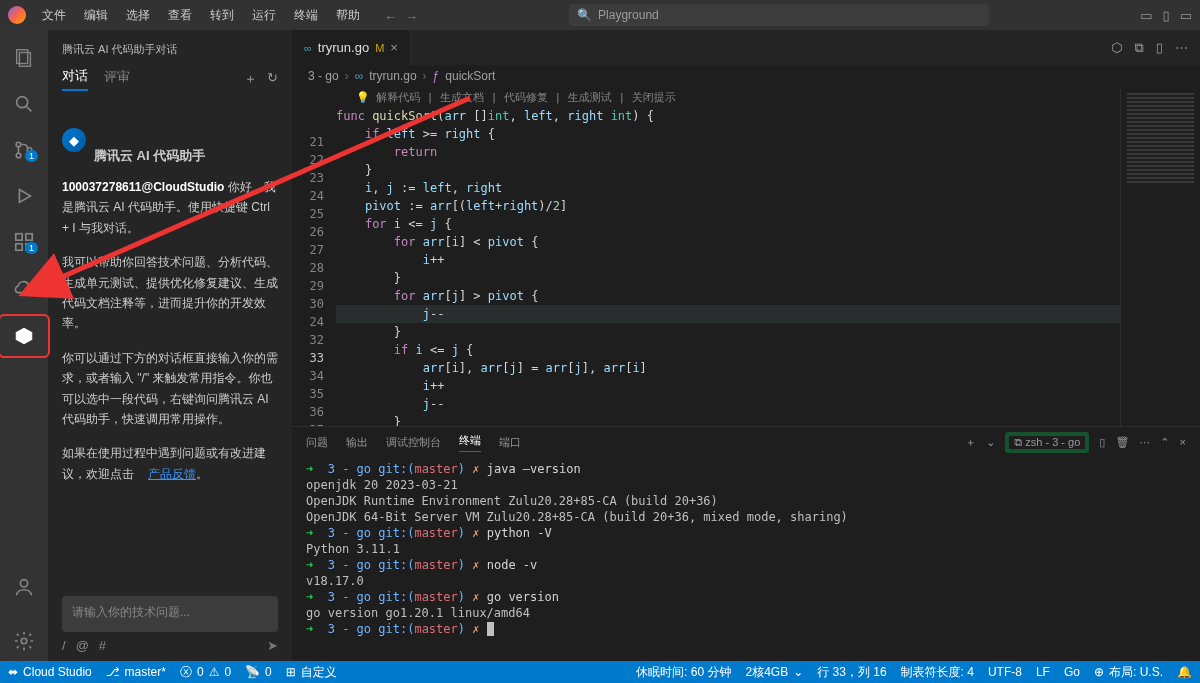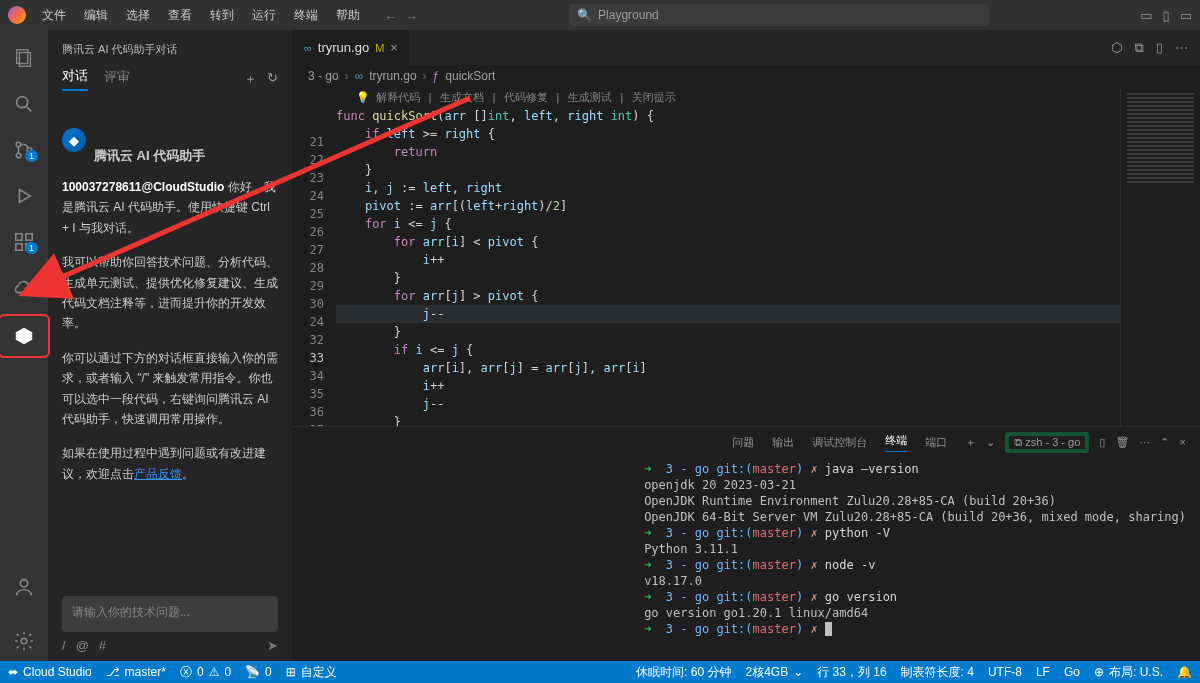--- a/index.html
+++ b/index.html
@@ -21,21 +21,21 @@
 .sidebar .sb-title { font-size:11px; color:#bbb; margin:4px 0 10px;}
 .sidebar .tabs { display:flex; gap:16px; align-items:center; margin-bottom:24px;text-align:center;}
 .sidebar .tabs .tab { color:#888; padding-bottom:4px; cursor:pointer;}
 .sidebar .tabs .tab.active { color:#fff; border-bottom:2px solid #0078d4;}
 .sidebar .tabs .actions { margin-left:auto; display:flex; gap:10px; color:#999;}
 .assistant-block { display:flex; align-items:center; gap:8px; margin-bottom:12px;}
 .assistant-avatar { width:24px; height:24px; border-radius:50%; background:linear-gradient(135deg,#0078d4,#005a9e); display:flex; align-items:center; justify-content:center; color:#fff; font-size:13px;}
 .assistant-name { font-weight:600; font-size:13px;margin-top:32px;}
 .sidebar p { font-size:12px; line-height:1.7; color:#ccc; margin-bottom:14px;}
 .sidebar .highlight { color:#fff; font-weight:600;}
-.sidebar a { color:#3794ff; text-decoration:underline;}
+.sidebar a { color:#3794ff; text-decoration:underline;margin-left:14px;}
 .sidebar .input-area { margin-top:auto;}
 .sidebar .input-box { background:#3c3c3c; border-radius:4px; padding:8px 10px; color:#888; font-size:12px; min-height:36px;}
 .sidebar .input-toolbar { display:flex; align-items:center; gap:10px; margin-top:6px; color:#888; font-size:13px;}
 .sidebar .input-toolbar .send { margin-left:auto; color:#777;}
 .editor-region { flex:1; display:flex; flex-direction:column; background:#1e1e1e; min-width:0;}
 .tabbar { display:flex; align-items:center; background:#252526; height:35px;}
 .tabbar .etab { display:flex; align-items:center; gap:6px; padding:0 12px; height:100%; background:#1e1e1e; color:#ddd; border-right:1px solid #2d2d2d;}
 .tabbar .etab .go-icon { color:#519aba; font-size:11px;}
 .tabbar .etab .mod { color:#cca700; font-size:11px;}
 .tabbar .etab .close { color:#999; cursor:pointer;}
@@ -49,21 +49,21 @@
 .code .codelens { color:#858585; font-size:11px;}
 .code .codelens .bulb { color:#ffcc00;}
 .tok-kw { color:#c586c0;}
 .tok-fn { color:#dcdcaa;}
 .tok-id { color:#9cdcfe;}
 .tok-ty { color:#4ec9b0;}
 .tok-nm { color:#b5cea8;}
 .code .cur-line { background:#2a2d2e; display:inline-block; width:100%;}
 .minimap { width:80px; background:#1e1e1e; border-left:1px solid #2d2d2d;}
 .minimap .mm { margin:6px; height:90px; background:repeating-linear-gradient(#3a3a3a 0 2px,#1e1e1e 2px 4px);}
-.panel { height:235px; background:#1e1e1e; border-top:1px solid #2d2d2d; display:flex; flex-direction:column;align-items:flex-end;}
+.panel { height:235px; background:#1e1e1e; border-top:1px solid #2d2d2d; display:flex; flex-direction:column;}
 .panel-tabs { display:flex; align-items:center; height:30px; padding:0 14px; gap:18px; color:#969696; font-size:11px;}
 .panel-tabs .ptab { cursor:pointer;}
 .panel-tabs .ptab.active { color:#fff; border-bottom:1px solid #0078d4; padding-bottom:3px;}
 .panel-tabs .pactions { margin-left:auto; display:flex; align-items:center; gap:10px; color:#999;}
 .terminal { flex:1; padding:4px 14px; font-family:Menlo,Consolas,monospace; font-size:12px; line-height:16px; white-space:pre; overflow:hidden;}
 .t-arrow { color:#2dbc4e;}
 .t-path { color:#6cb6ff;}
 .t-git { color:#6cb6ff;}
 .t-branch { color:#e06c75;}
 .t-x { color:#d19a66;}

